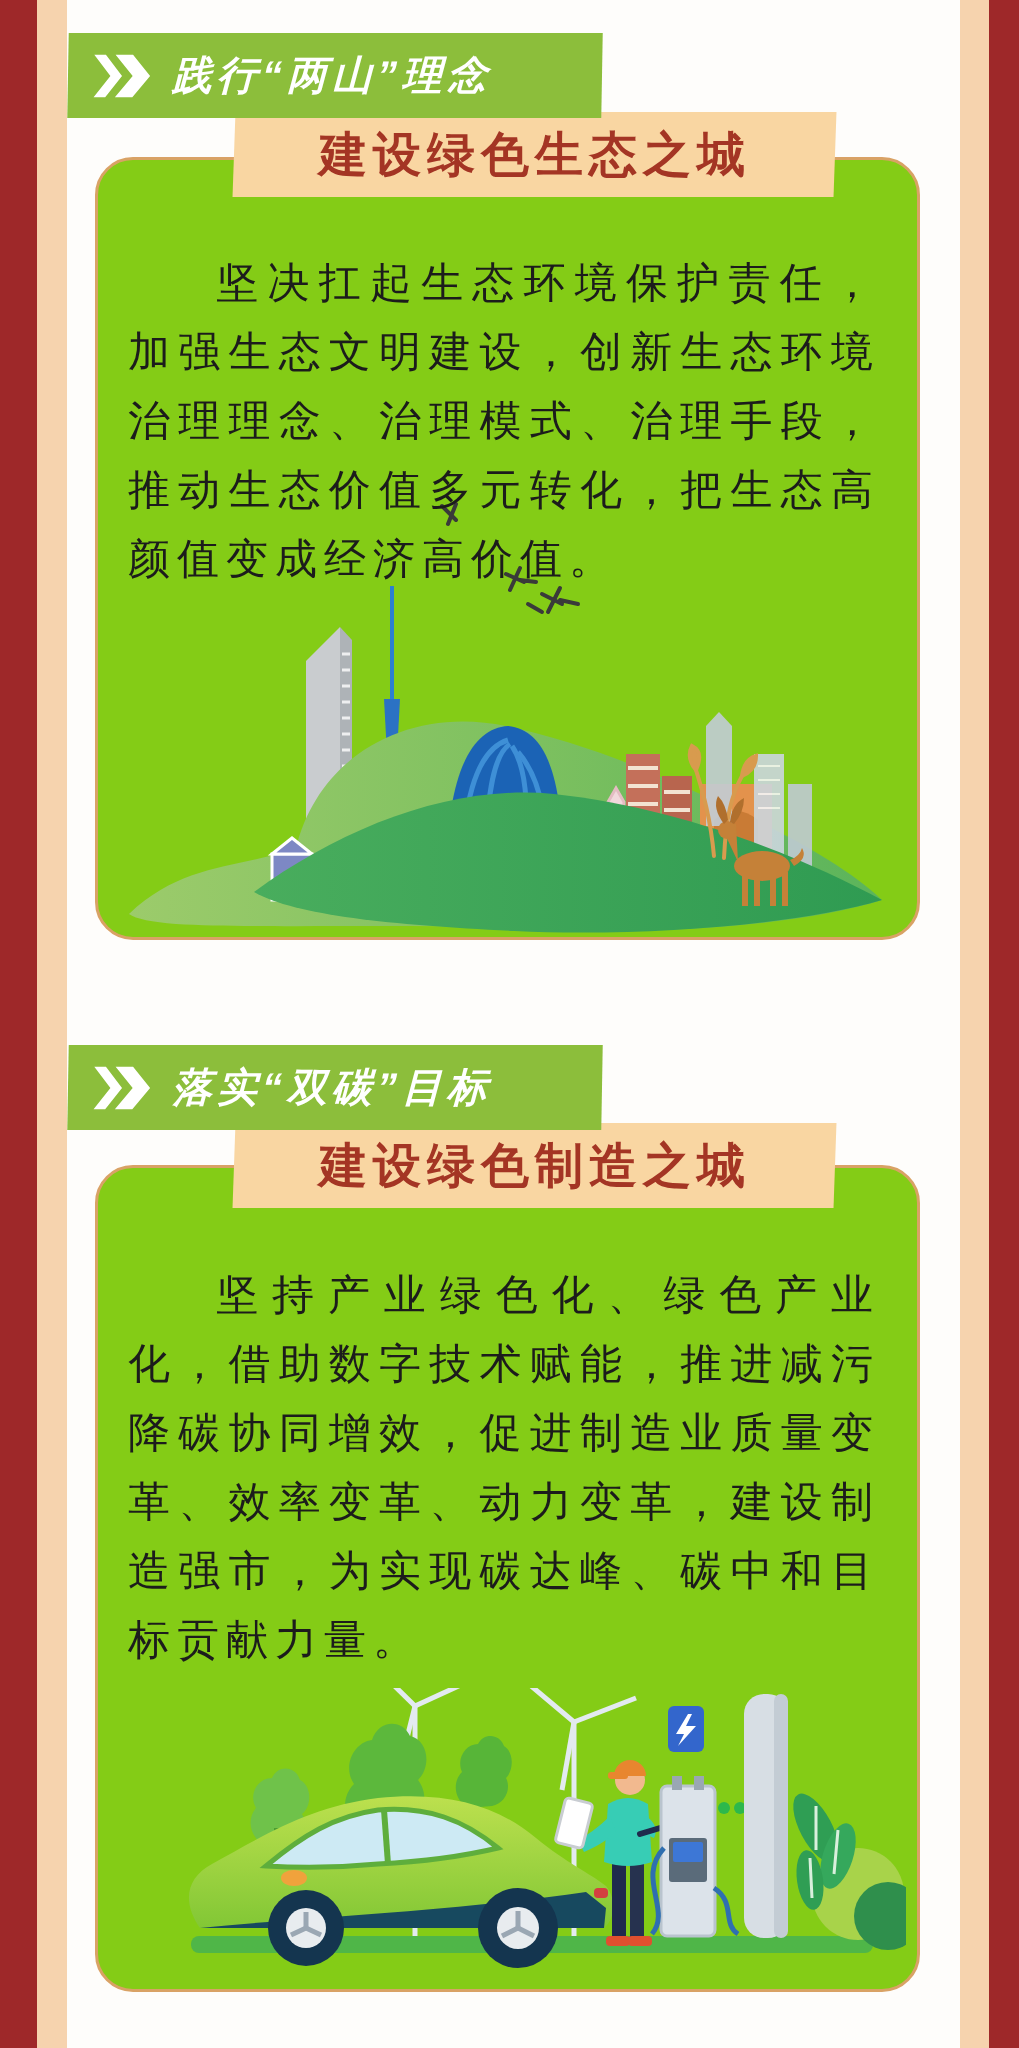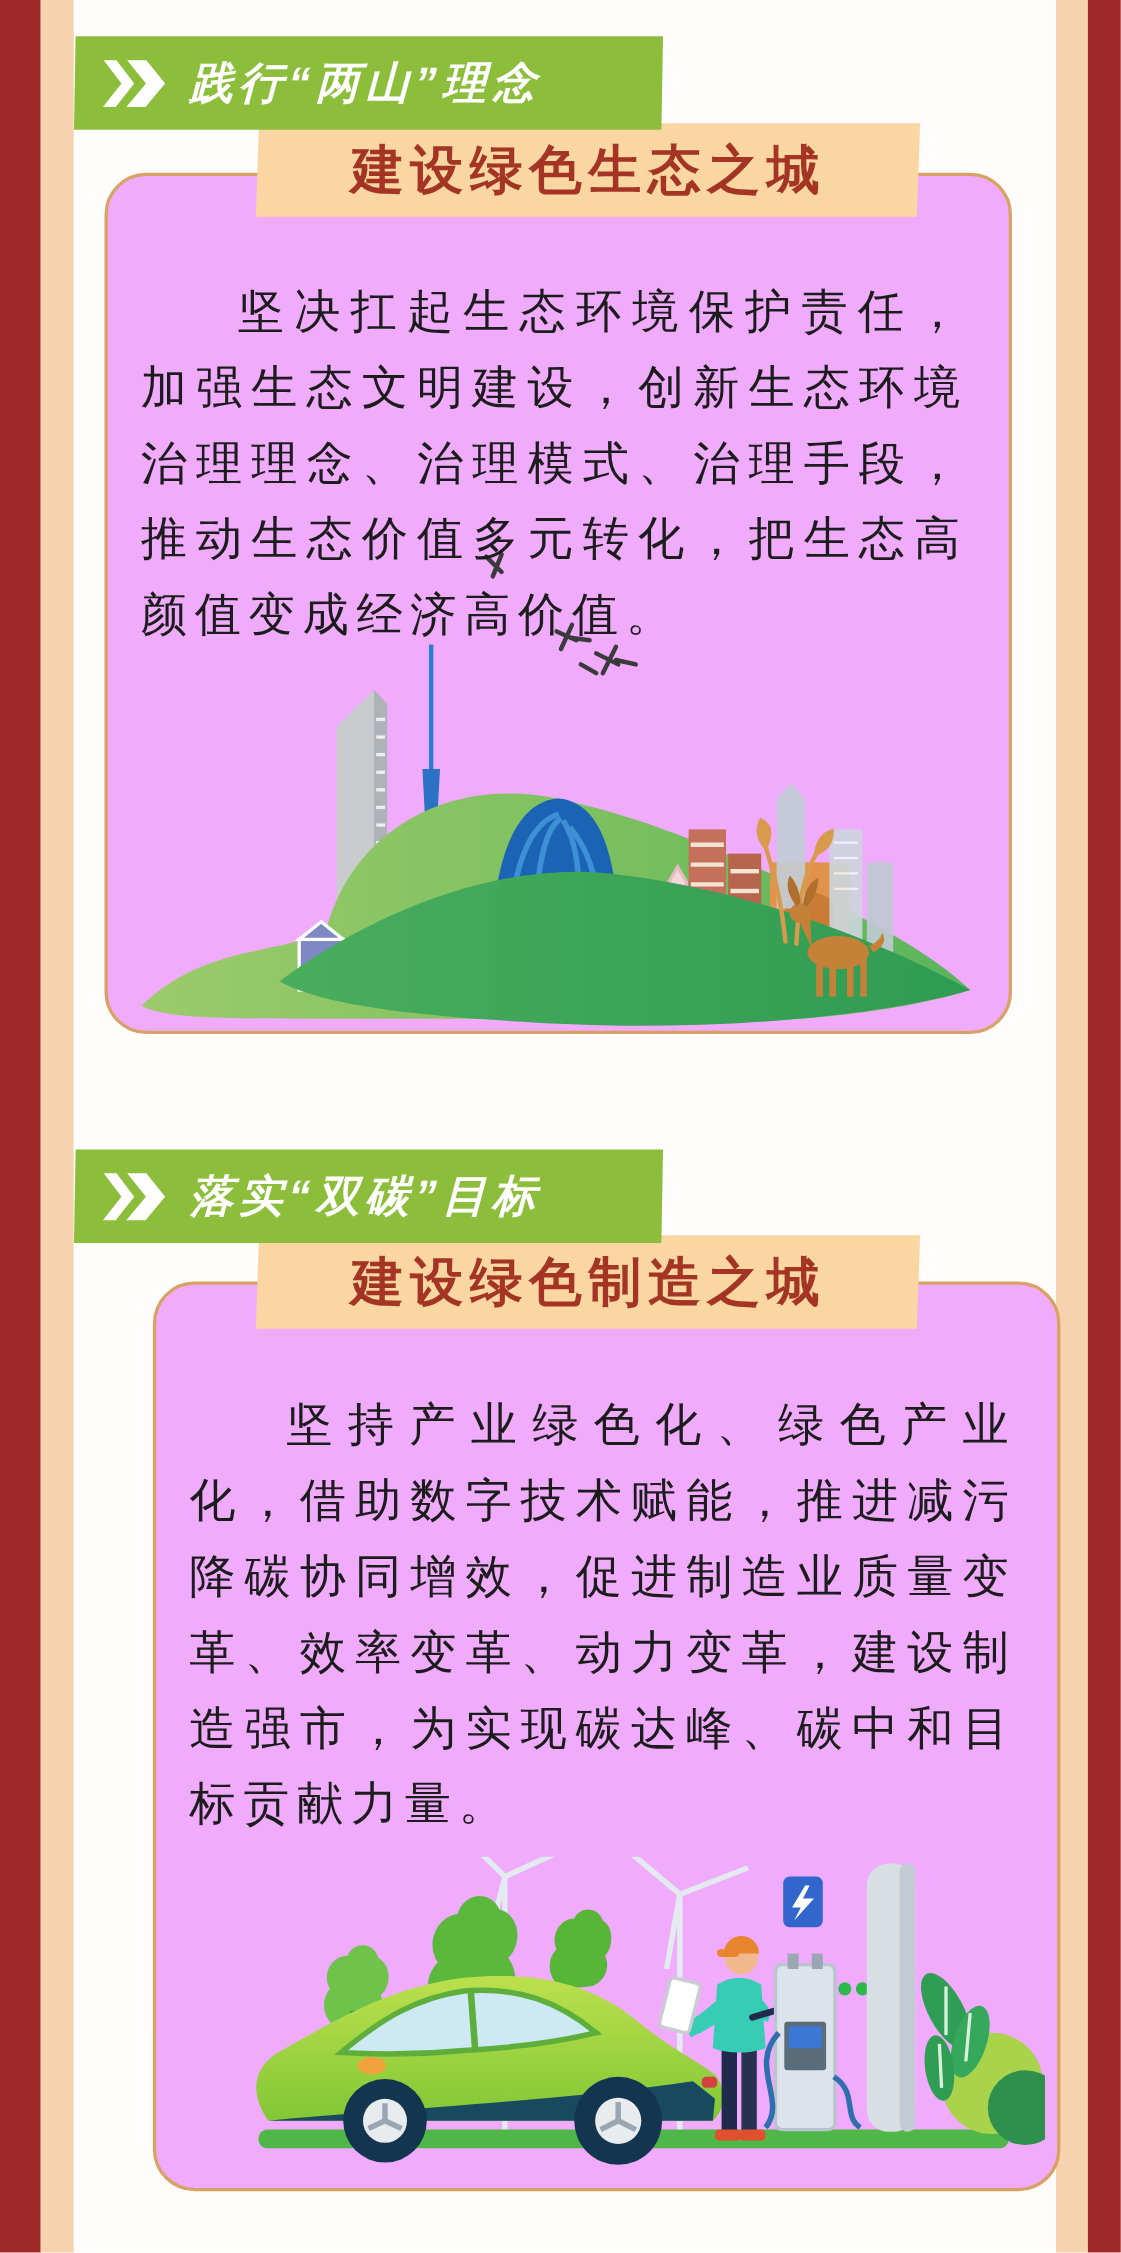--- a/index.html
+++ b/index.html
@@ -17,24 +17,24 @@
   .green-banner .title{color:#ffffff;font-size:40px;font-weight:bold;font-style:italic;
         letter-spacing:5px;margin-left:18px;white-space:nowrap;}
   .chevron{width:62px;height:44px;flex:0 0 auto;}
   .chevron polygon{fill:#ffffff;}
 
   .tan-banner{position:absolute;left:234px;width:601px;height:85px;background:#f9d6a2;
         z-index:3;display:flex;align-items:center;justify-content:center;transform:skewX(-2deg);}
   .tan-banner .subtitle{color:#a43524;font-size:48px;font-weight:bold;letter-spacing:6px;
         white-space:nowrap;transform:skewX(2deg);}
 
-  .card{position:absolute;left:95px;width:825px;background:#f0abfc;border:3px solid #d9a265;
+  .card{position:absolute;left:95px;width:825px;background:#84cc16;border:3px solid #d9a265;
         border-radius:38px;box-sizing:border-box;z-index:1;}
   #card-1{top:157px;height:783px;}
-  #card-2{top:1165px;height:827px;margin-left:44px;}
+  #card-2{top:1165px;height:827px;}
   .para{position:absolute;left:30px;width:752px;color:#1c1c1c;font-size:42px;line-height:69px;
         letter-spacing:7px;text-align:justify;text-indent:2.1em;z-index:2;}
   #para-1{top:88px;}
   #para-2{top:92px;}
   .illus{position:absolute;z-index:1;}
   #illus-1{left:16px;top:294px;}
   #illus-2{left:18px;top:520px;}
 </style>
 </head>
 <body>

